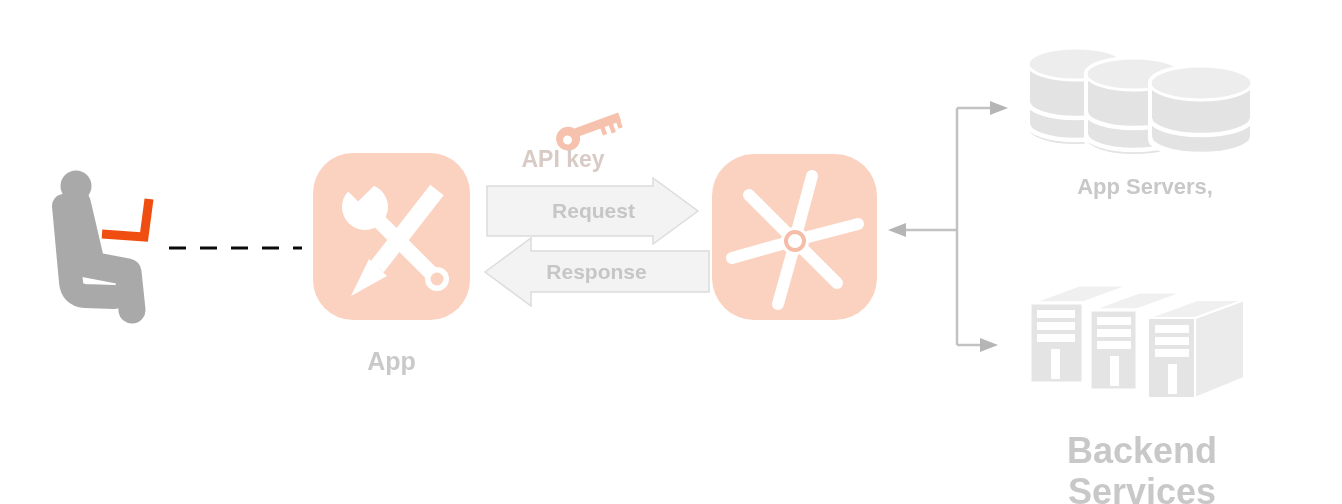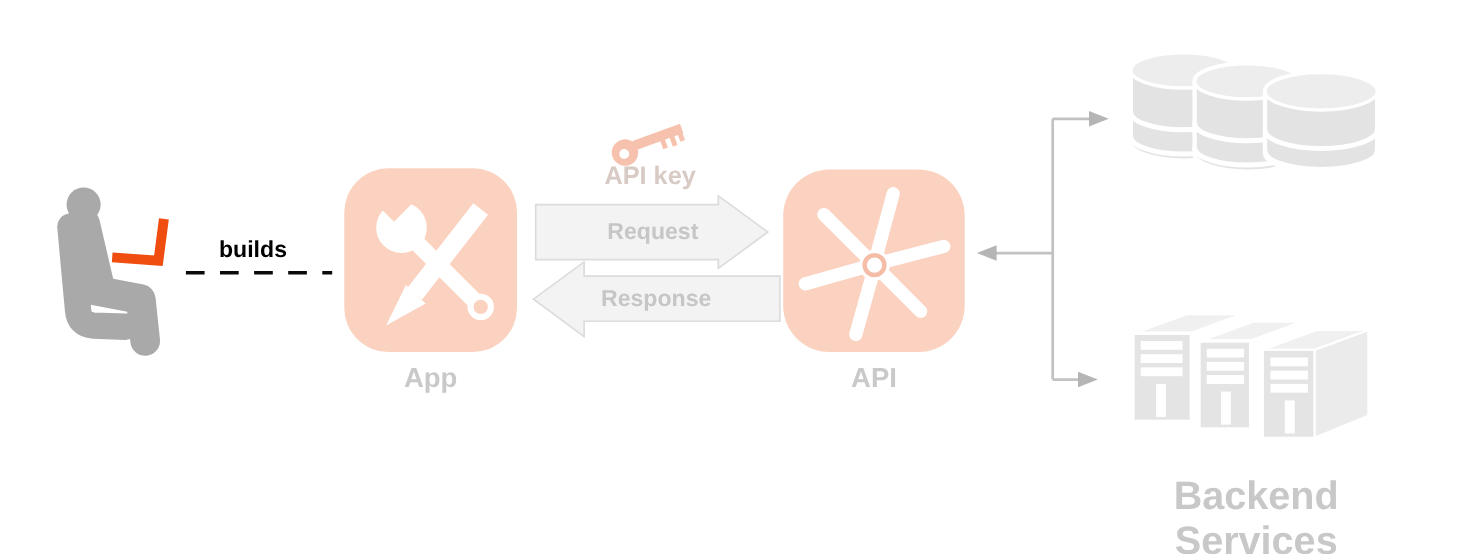--- a/index.html
+++ b/index.html
@@ -3,21 +3,21 @@
 <meta charset="utf-8">
 <style>
   html,body{margin:0;padding:0;background:#fff;}
   .canvas{
     position:relative;width:1342px;height:504px;background:#ffffff;overflow:hidden;
     font-family:"Liberation Sans",sans-serif;
   }
   .abs{position:absolute;}
   .lbl{font-weight:bold;text-align:center;line-height:1.15;}
   .lbl-black{color:#000000;}
-  .lbl-faded{color:#C9C9C9;}
+  .lbl-faded{color:#C9C9C9;margin-top:17px;}
   .lbl-right{color:#C8C8C8;}
   .lbl-warm{color:#D8CAC4;}
   .node-icon{
     background:#FBD2C0;border-radius:40px;display:flex;align-items:center;justify-content:center;
   }
   .arrow-wrap span{
     position:absolute;left:0;right:0;top:50%;transform:translateY(-50%);
     text-align:center;font-weight:bold;font-size:21px;color:#C6C6C6;
   }
   svg{display:block;}
@@ -28,21 +28,20 @@
 <div class="canvas">
 
   <svg class="abs" style="left:38px;top:158px" width="125" height="175" viewBox="0 0 125 175">
     <path d="M 26,48 L 33,124 Q 34,137 47,138 L 76,139" fill="none" stroke="#A9A9A9" stroke-width="24" stroke-linecap="round" stroke-linejoin="round"></path>
     <line x1="37" y1="46" x2="50" y2="102" stroke="#A9A9A9" stroke-width="32" stroke-linecap="round"></line>
     <circle cx="38" cy="28" r="15.5" fill="#A9A9A9"></circle>
     <path d="M 48,106 L 90,114 L 94,152" fill="none" stroke="#A9A9A9" stroke-width="27" stroke-linecap="round" stroke-linejoin="round"></path>
     <path d="M 64,76 L 106,79 L 111,41" fill="none" stroke="#F04E11" stroke-width="9"></path>
   </svg>
 
-  <div class="abs lbl lbl-black" style="left:168px;top:216px;width:124px;font-size:21px">builds</div>
   <svg class="abs" style="left:168px;top:244px" width="136" height="8" viewBox="0 0 136 8">
     <line x1="1" y1="4" x2="134" y2="4" stroke="#0A0A0A" stroke-width="3.2" stroke-dasharray="17 14"></line>
   </svg>
 
   <div class="abs node-icon" style="left:313px;top:153px;width:157px;height:167px">
     <svg width="157" height="167" viewBox="0 0 157 167">
 
       <circle cx="52" cy="54" r="23" fill="#FFFFFF"></circle>
       <rect x="40" y="20" width="17" height="26" fill="#FBD2C0" transform="rotate(45 48 33)"></rect>
       <line x1="62" y1="64" x2="124" y2="126" stroke="#FFFFFF" stroke-width="15" stroke-linecap="round"></line>
@@ -58,21 +57,21 @@
   <svg class="abs" style="left:552px;top:102px" width="82" height="52" viewBox="0 0 82 52">
     <g transform="rotate(-20 18 36)">
       <line x1="26" y1="33" x2="72" y2="33" stroke="#F6C2AE" stroke-width="9"></line>
       <line x1="52" y1="36" x2="52" y2="45" stroke="#F6C2AE" stroke-width="4.5"></line>
       <line x1="61" y1="36" x2="61" y2="46" stroke="#F6C2AE" stroke-width="4.5"></line>
       <line x1="69" y1="36" x2="69" y2="44" stroke="#F6C2AE" stroke-width="4.5"></line>
       <circle cx="16" cy="36" r="12" fill="#F6C2AE"></circle>
       <circle cx="15" cy="37" r="4.5" fill="#FFFFFF"></circle>
     </g>
   </svg>
-  <div class="abs lbl lbl-warm" style="left:527px;top:146px;width:128px;font-size:23px">API key</div>
+  <div class="abs lbl lbl-warm" style="left:499px;top:146px;width:128px;font-size:23px">API key</div>
 
   <div class="abs arrow-wrap" style="left:485px;top:177px;width:217px;height:68px">
     <svg width="217" height="68" viewBox="0 0 217 68">
       <polygon points="2,9 168,9 168,1 213,34 168,67 168,59 2,59" fill="#F3F3F3" stroke="#DCDCDC" stroke-width="1.5"></polygon>
     </svg>
     <span>Request</span>
   </div>
 
   <div class="abs arrow-wrap" style="left:483px;top:237px;width:227px;height:70px">
     <svg width="227" height="70" viewBox="0 0 227 70">
@@ -88,21 +87,20 @@
         <line x1="96" y1="83" x2="146" y2="70"></line>
         <line x1="92" y1="96" x2="125" y2="129"></line>
         <line x1="80" y1="100" x2="66" y2="150"></line>
         <line x1="70" y1="90" x2="20" y2="104"></line>
         <line x1="74" y1="78" x2="37" y2="41"></line>
       </g>
       <circle cx="83" cy="87" r="14" fill="#FFFFFF"></circle>
       <circle cx="83" cy="87" r="9" fill="#FFFFFF" stroke="#F5BCA7" stroke-width="4"></circle>
     </svg>
   </div>
-  <div class="abs lbl lbl-faded" style="left:712px;top:330px;width:165px;font-size:25px">API</div>
 
   <svg class="abs" style="left:878px;top:96px" width="150" height="260" viewBox="0 0 150 260">
     <g stroke="#C2C2C2" stroke-width="2.5" fill="none">
       <line x1="79" y1="12" x2="79" y2="249"></line>
       <line x1="79" y1="12" x2="113" y2="12"></line>
       <line x1="79" y1="134" x2="27" y2="134"></line>
       <line x1="79" y1="249" x2="103" y2="249"></line>
     </g>
     <polygon points="112,5 130,12 112,19" fill="#B5B5B5"></polygon>
     <polygon points="28,127 10,134 28,141" fill="#B5B5B5"></polygon>
@@ -126,20 +124,21 @@
     </g>
 
     <g>
       <path d="M128,45 V101 A51 17 0 0 0 230,101 V45 A51 17 0 0 0 128,45 Z" fill="#E3E3E3" stroke="#FFFFFF" stroke-width="4"></path>
       <path d="M128,80 A51 17 0 0 0 230,80" fill="none" stroke="#FFFFFF" stroke-width="4.5"></path>
       <path d="M128,99 A51 17 0 0 0 230,99" fill="none" stroke="#FFFFFF" stroke-width="4.5"></path>
       <ellipse cx="179" cy="45" rx="51" ry="17" fill="#EDEDED" stroke="#FFFFFF" stroke-width="3"></ellipse>
     </g>
   </svg>
   <div class="abs lbl lbl-right" style="left:1035px;top:172px;width:220px;font-size:22px;line-height:29px">
+    <div>App Servers,</div>
   </div>
 
   <svg class="abs" style="left:1020px;top:280px" width="245" height="125" viewBox="0 0 245 125">
 
     <g>
       <polygon points="175,38 224,20 224,98 175,118" fill="#EBEBEB" stroke="#FFFFFF" stroke-width="2"></polygon>
       <polygon points="128,38 177,20 224,20 175,38" fill="#F0F0F0" stroke="#FFFFFF" stroke-width="2"></polygon>
       <rect x="128" y="38" width="47" height="80" fill="#E4E4E4" stroke="#FFFFFF" stroke-width="2"></rect>
       <g fill="#FFFFFF">
         <rect x="135" y="45" width="34" height="8"></rect>

